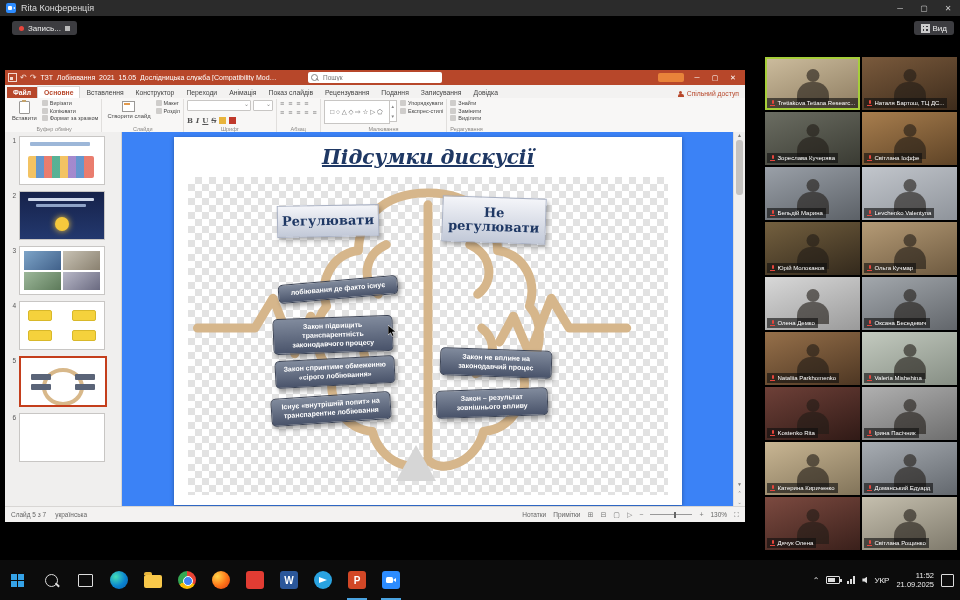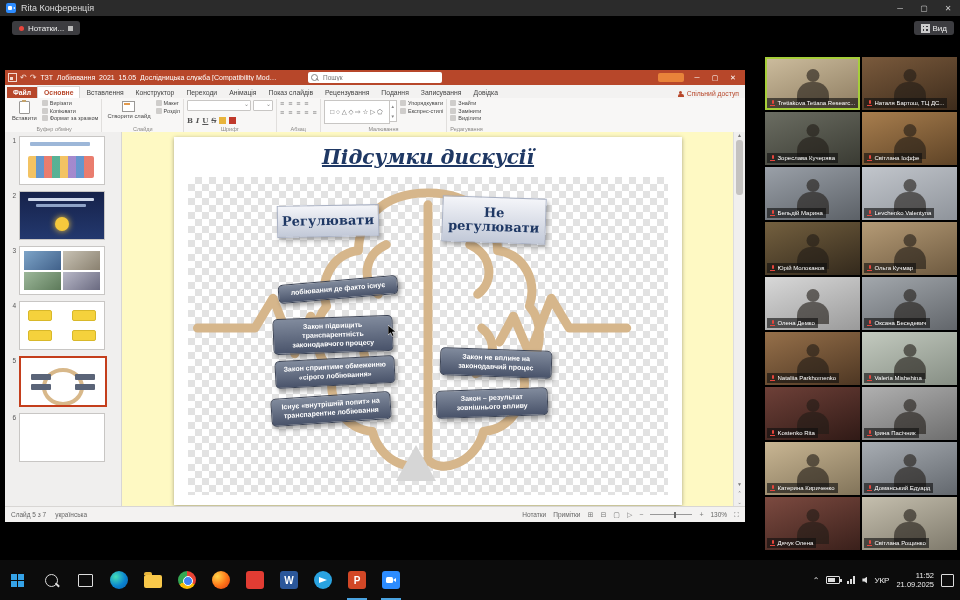--- a/index.html
+++ b/index.html
@@ -94,21 +94,21 @@
   .a3 i:nth-child(2){background:linear-gradient(140deg,#c8c2b4,#8a8170)}
   .a3 i:nth-child(3){background:linear-gradient(140deg,#9db89a,#5d7a5a)}
   .a3 i:nth-child(4){background:linear-gradient(140deg,#b8b8c8,#6a6a80)}
   .a4{position:absolute;inset:4px}
   .a4 i{position:absolute;width:22px;height:9px;background:#f5d23c;border:1px solid #d8b82a;border-radius:2px}
   .a4 i:nth-child(1){left:4px;top:4px}.a4 i:nth-child(2){right:4px;top:4px}
   .a4 i:nth-child(3){left:4px;bottom:4px}.a4 i:nth-child(4){right:4px;bottom:4px}
   .a5arc{position:absolute;left:50%;top:10px;transform:translateX(-50%);width:34px;height:30px;border:4px solid #d8b88a;border-radius:50%}
   .a5b{position:absolute;width:20px;height:6px;background:#5a6478;border-radius:1px}
 
-  .editor{flex:1;position:relative;background:#fef9c3;overflow:hidden}
+  .editor{flex:1;position:relative;background:#3b82f6;overflow:hidden}
   .slide{position:absolute;left:52px;top:5px;width:508px;height:368px;background:#fff;box-shadow:0 1px 4px rgba(0,0,0,.35)}
   .stitle{position:absolute;top:8px;left:0;right:0;text-align:center;font-family:"DejaVu Serif",serif;
           font-style:italic;font-weight:bold;font-size:20px;color:#1f3864;text-decoration:underline}
   .checker{position:absolute;left:14px;right:14px;top:40px;bottom:10px;background-color:#fff;
      background-image:linear-gradient(45deg,#e2e2e2 25%,transparent 25%,transparent 75%,#e2e2e2 75%),
                       linear-gradient(45deg,#e2e2e2 25%,transparent 25%,transparent 75%,#e2e2e2 75%);
      background-size:14px 14px;background-position:0 0,7px 7px}
   .brain{position:absolute;inset:0;width:100%;height:100%}
   .hdr{position:absolute;background:linear-gradient(#f4f5f9,#c2c9d8);border:1px solid #a9b1c4;color:#1f3864;
        font-family:"DejaVu Serif",serif;font-weight:bold;font-size:13px;display:flex;align-items:center;
@@ -201,21 +201,21 @@
     <span>─</span>
     <span>▢</span>
     <span>✕</span>
   </div>
 </div>
 
 <div class="meeting">
 
   <div class="recpill">
     <span class="recdot"></span>
-    <span>Нотатки...</span>
+    <span>Запись...</span>
     <span class="recsq"></span>
   </div>
 
   <div class="viewbtn">
     <span class="viewic">
         <i></i>
         <i></i>
         <i></i>
         <i></i>
       </span>

